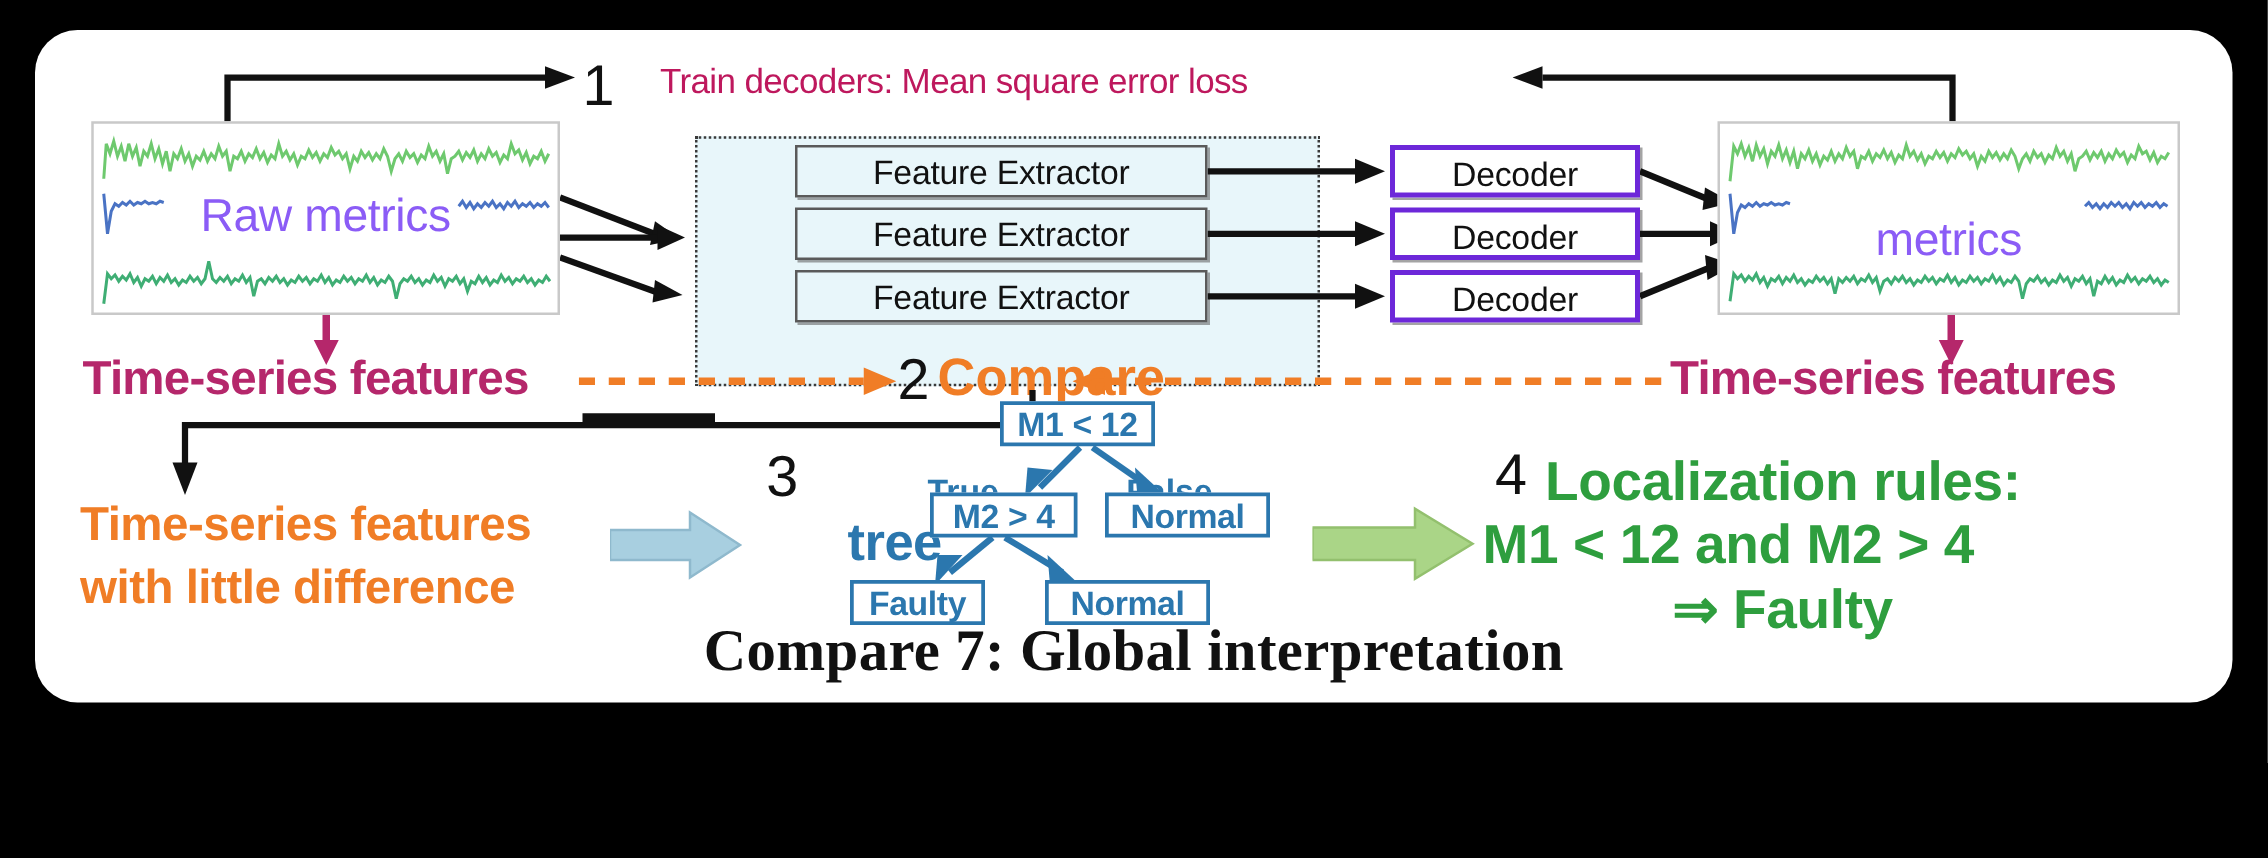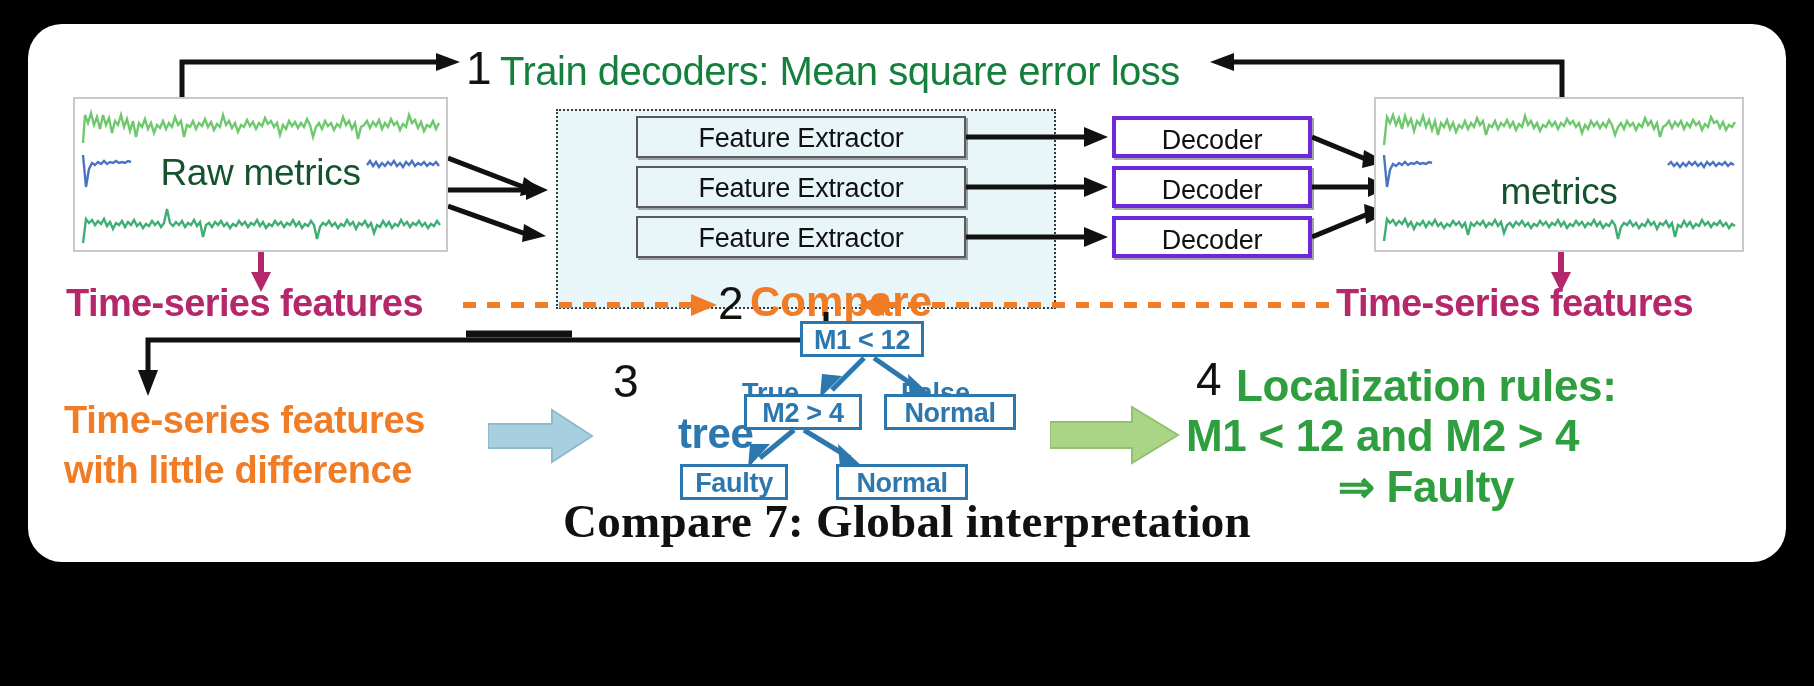--- a/index.html
+++ b/index.html
@@ -29,21 +29,21 @@
   .metricbox {
     border: 2px solid #c9c9c9;
     background: #ffffff;
     box-sizing: border-box;
     overflow: hidden;
   }
   .metricbox .mlabel {
     position: absolute;
     width: 100%;
     text-align: center;
-    color: #14532d;
+    color: #8b5cf6;
     font-size: 37px;
     line-height: 1.05;
     letter-spacing: -0.3px;
   }
   .wave { position: absolute; }
 
   .fbox {
     box-sizing: border-box;
     border: 2px solid #5a5a5a;
     background: #e8f6fa;
@@ -78,24 +78,25 @@
   }
 
   
   .step-num {
     color: #111;
     font-size: 46px;
     font-weight: 400;
     font-family: "Liberation Sans", sans-serif;
   }
   .headline {
-    color: #15803d;
-    font-size: 40px;
+    color: #be185d;
+    font-size: 28px;
     white-space: nowrap;
     letter-spacing: -0.5px;
+    margin-left: 28px;
   }
 
   
   .ts-magenta {
     color: #b5276b;
     font-size: 38px;
     font-weight: bold;
     white-space: nowrap;
     letter-spacing: -0.6px;
   }

